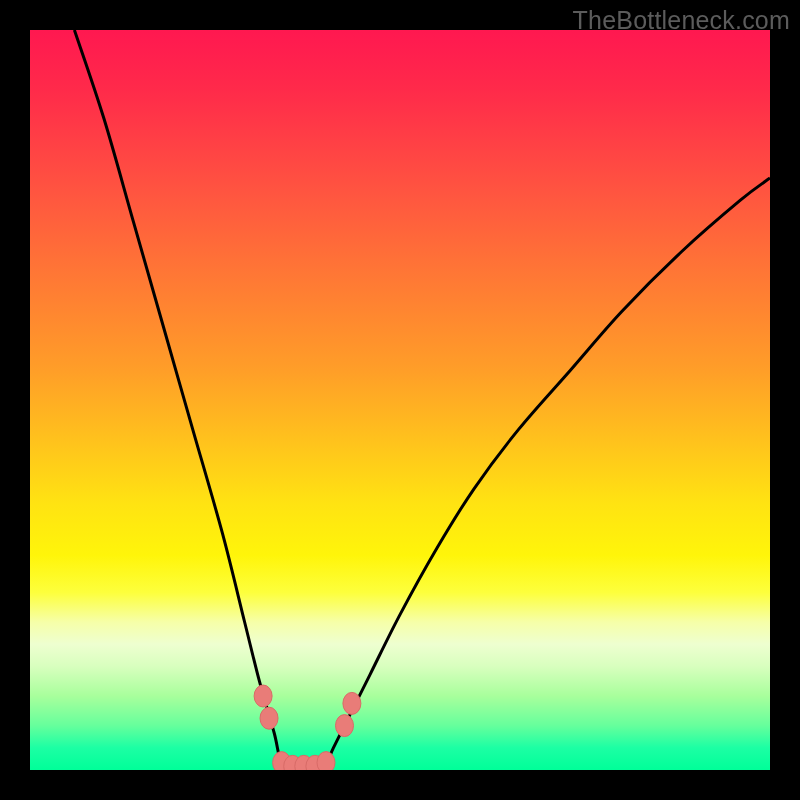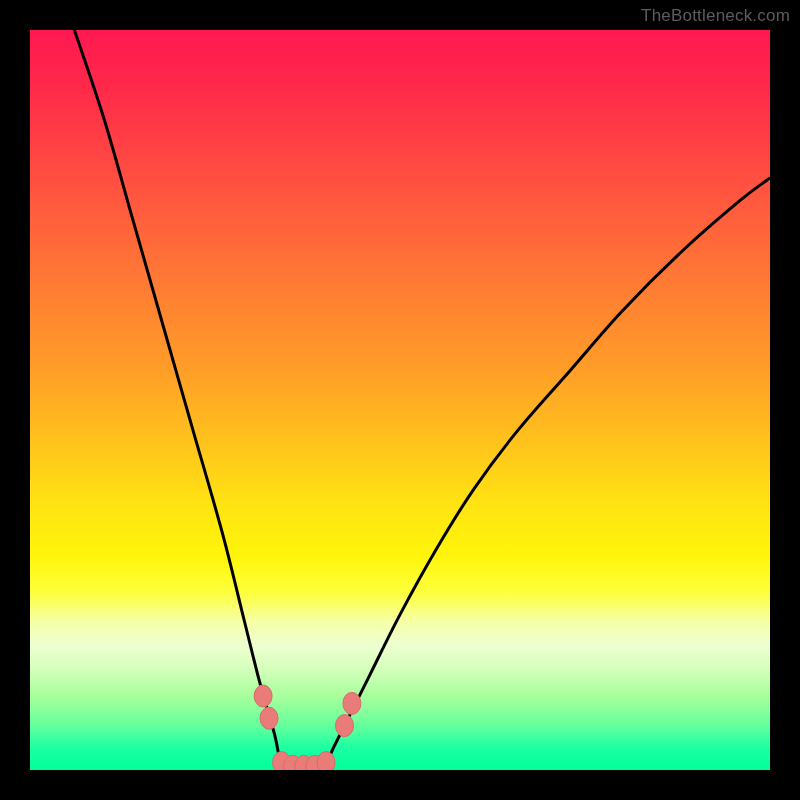--- a/index.html
+++ b/index.html
@@ -51,21 +51,21 @@
     position: absolute;
     inset: 0;
     width: 740px;
     height: 740px;
   }
   .watermark {
     position: absolute;
     top: 6px;
     right: 10px;
     color: #5c5c5c;
-    font-size: 17px;
+    font-size: 25px;
     letter-spacing: 0.2px;
     user-select: none;
   }
 </style>
 </head>
 <body>
 
 <div class="frame">
   <div class="watermark">TheBottleneck.com</div>
 

